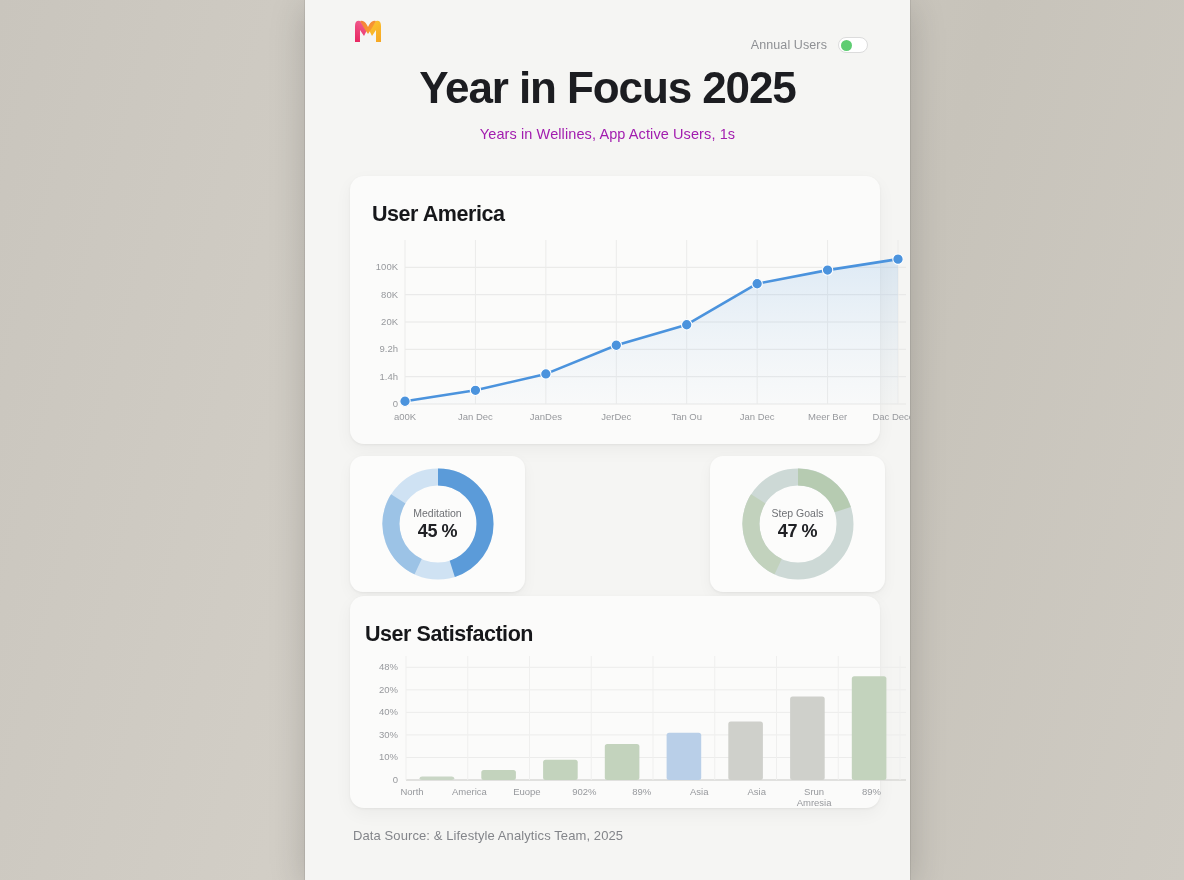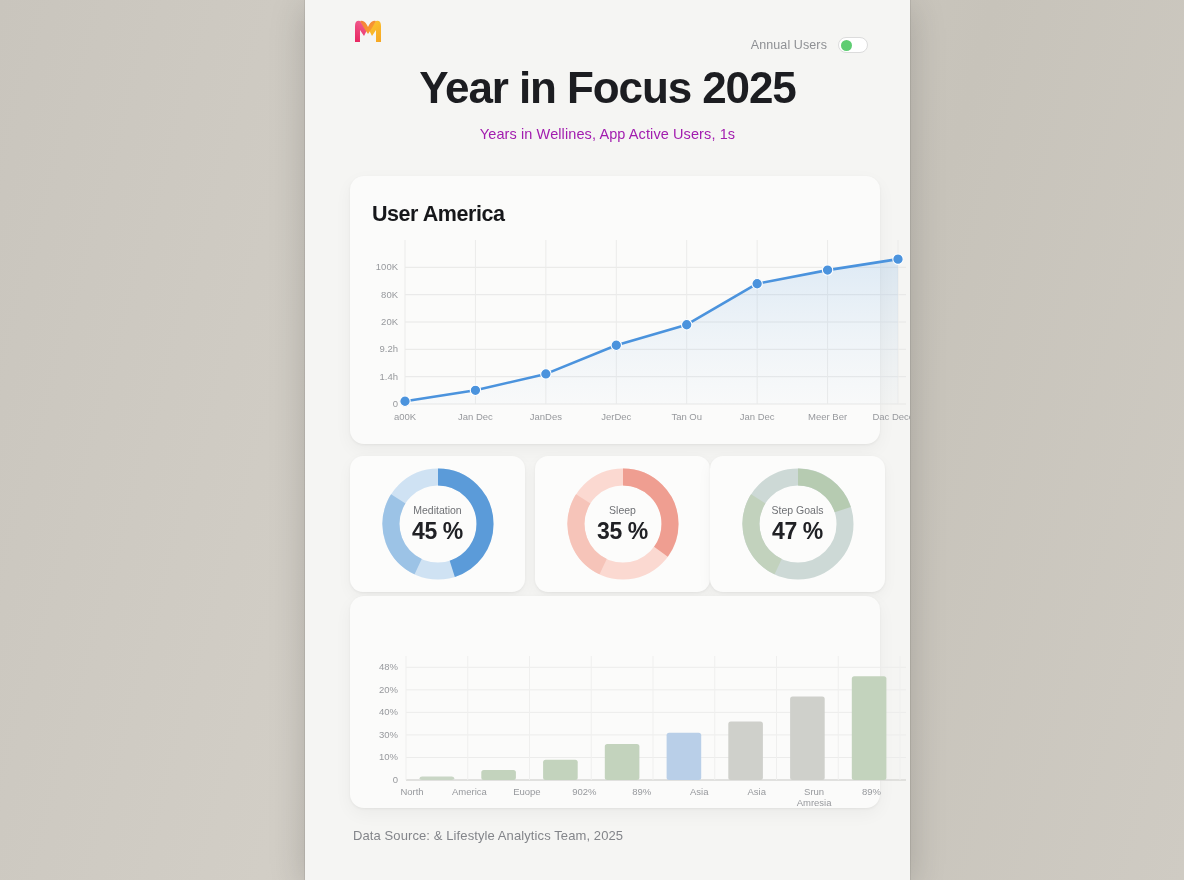--- a/index.html
+++ b/index.html
@@ -153,21 +153,21 @@
     text-align: center;
     width: 100px;
   }
   .donut-name {
     font-size: 10.5px;
     color: #6f7175;
     margin-bottom: 2px;
     white-space: nowrap;
   }
   .donut-value {
-    font-size: 23px;
+    font-size: 18px;
     font-weight: 700;
     color: #202125;
     letter-spacing: -.4px;
   }
 
   
   #bar-card {
     left: 45px; top: 596px;
     width: 530px; height: 212px;
   }
@@ -269,43 +269,34 @@
       <div class="donut-card" style="left: 0px;">
         <div class="donut-wrap"><svg width="120" height="120" viewBox="0 0 120 120">
             <circle cx="60" cy="60" r="47" fill="none" stroke="#cfe2f3" stroke-width="17"></circle>
             <circle cx="60" cy="60" r="47" fill="none" stroke="#9cc3e6" stroke-width="17" stroke-dasharray="79.73 295.31" transform="rotate(115 60 60)"></circle>
             <circle cx="60" cy="60" r="47" fill="none" stroke="#5b9bd9" stroke-width="17" stroke-dasharray="132.89 295.31" transform="rotate(-90 60 60)"></circle>
           </svg><div class="donut-center">
             <div class="donut-name">Meditation</div>
             <div class="donut-value">45 %</div>
           </div></div>
       </div>
-      <div class="donut-card" style="left: 185px;">
-        <div class="donut-wrap"><svg width="120" height="120" viewBox="0 0 120 120">
-            <circle cx="60" cy="60" r="47" fill="none" stroke="#fbd9d1" stroke-width="17"></circle>
-            <circle cx="60" cy="60" r="47" fill="none" stroke="#f6c4b9" stroke-width="17" stroke-dasharray="79.73 295.31" transform="rotate(115 60 60)"></circle>
-            <circle cx="60" cy="60" r="47" fill="none" stroke="#ef9e91" stroke-width="17" stroke-dasharray="103.36 295.31" transform="rotate(-90 60 60)"></circle>
-          </svg><div class="donut-center">
-            <div class="donut-name">Sleep</div>
-            <div class="donut-value">35 %</div>
-          </div></div>
-      </div>
       <div class="donut-card" style="left: 360px;">
         <div class="donut-wrap"><svg width="120" height="120" viewBox="0 0 120 120">
             <circle cx="60" cy="60" r="47" fill="none" stroke="#cdd9d6" stroke-width="17"></circle>
             <circle cx="60" cy="60" r="47" fill="none" stroke="#c2d2bd" stroke-width="17" stroke-dasharray="79.73 295.31" transform="rotate(115 60 60)"></circle>
             <circle cx="60" cy="60" r="47" fill="none" stroke="#b6cbb1" stroke-width="17" stroke-dasharray="59.06 295.31" transform="rotate(-90 60 60)"></circle>
           </svg><div class="donut-center">
             <div class="donut-name">Step Goals</div>
             <div class="donut-value">47 %</div>
           </div></div>
       </div>
     </div>
 
   <div id="bar-card" class="card">
+    <div class="card-title">User Satisfaction</div>
     <div id="bar-plot"><svg width="562" height="150" viewBox="0 0 562 150">
           <line x1="48" y1="15.27272727272728" x2="548" y2="15.27272727272728" stroke="#ececeb" stroke-width="1"></line>
           <line x1="48" y1="37.81818181818181" x2="548" y2="37.81818181818181" stroke="#ececeb" stroke-width="1"></line>
           <line x1="48" y1="60.363636363636374" x2="548" y2="60.363636363636374" stroke="#ececeb" stroke-width="1"></line>
           <line x1="48" y1="82.9090909090909" x2="548" y2="82.9090909090909" stroke="#ececeb" stroke-width="1"></line>
           <line x1="48" y1="105.45454545454545" x2="548" y2="105.45454545454545" stroke="#ececeb" stroke-width="1"></line>
           <line x1="48" y1="128" x2="548" y2="128" stroke="#d8d8d6" stroke-width="1.3"></line>
           <line x1="48" y1="4" x2="48" y2="128" stroke="#efefee" stroke-width="1"></line>
           <line x1="109.75" y1="4" x2="109.75" y2="128" stroke="#efefee" stroke-width="1"></line>
           <line x1="171.5" y1="4" x2="171.5" y2="128" stroke="#efefee" stroke-width="1"></line>

